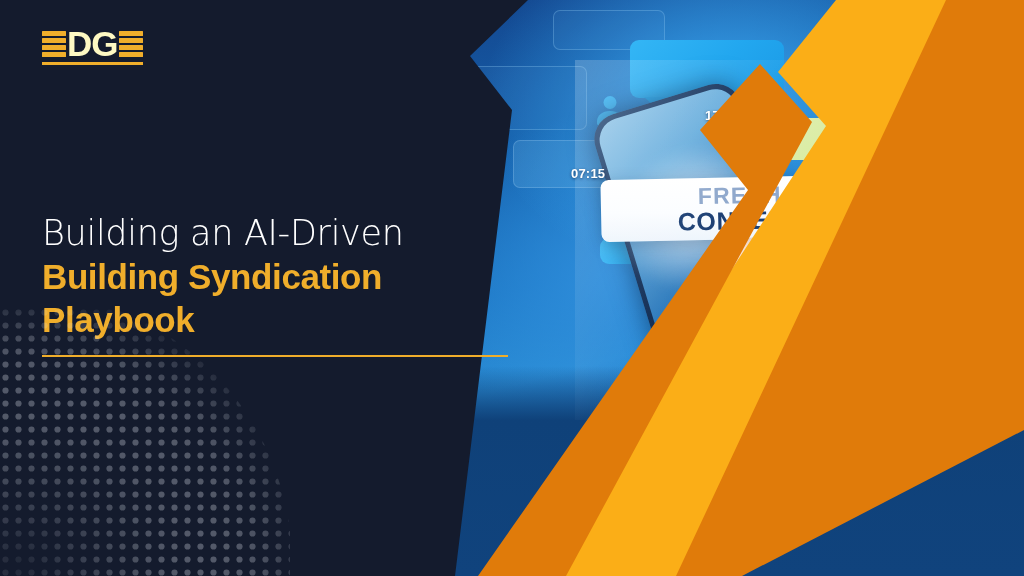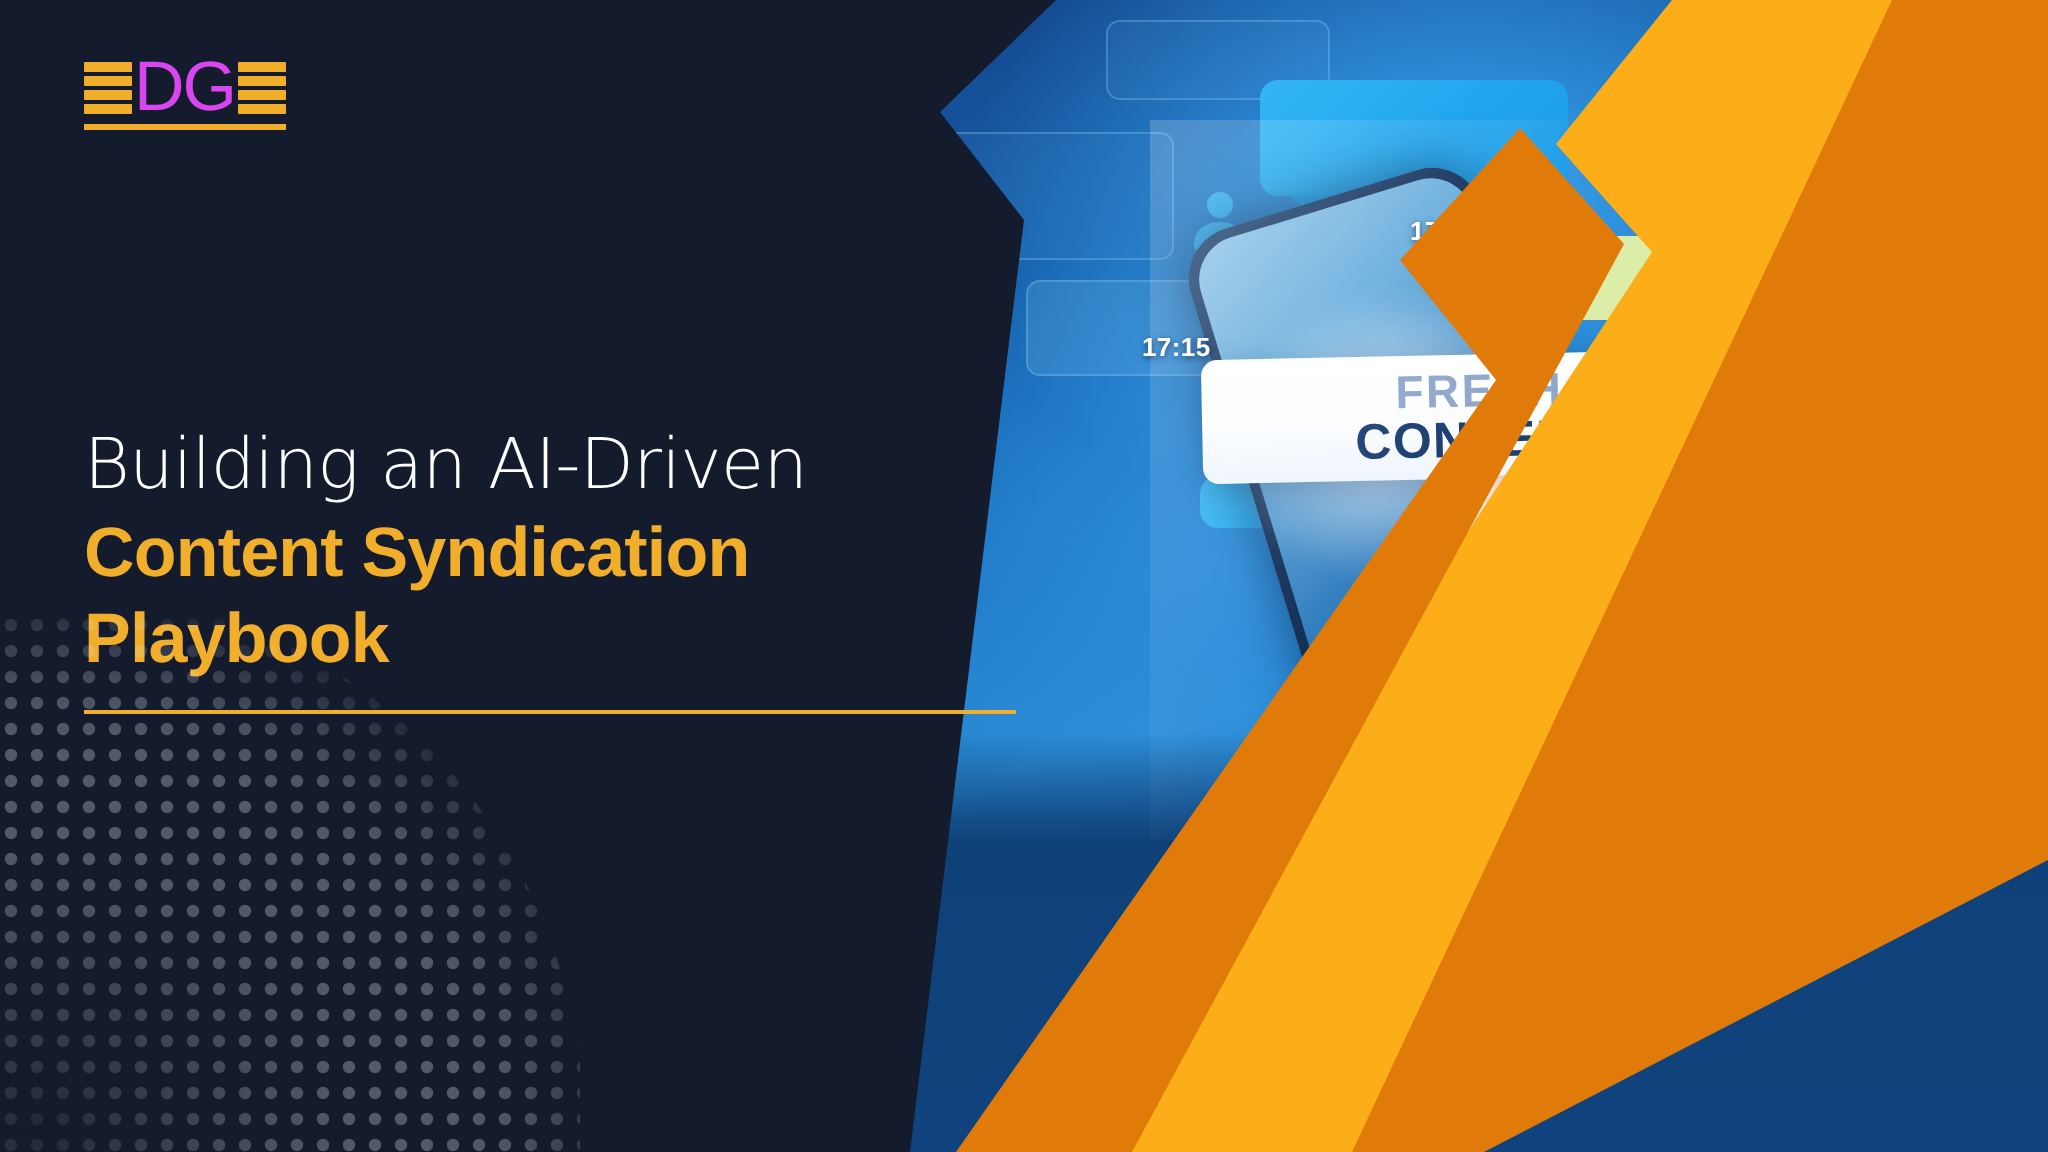--- a/index.html
+++ b/index.html
@@ -227,21 +227,21 @@
   .logo-word {
     display:flex; align-items:center; gap:1px;
     font-size:34px; font-weight:bold; letter-spacing:-.5px;
     color:#f0ae2b; line-height:1;
   }
   .ebars {
     display:flex; flex-direction:column; justify-content:space-between;
     width:24px; height:27px;
   }
   .ebars i { display:block; height:5px; background:#f0ae2b; border-radius:.5px; }
-  .logo-dg { font-size:35px; font-weight:normal; color:#d946ef; letter-spacing:-1px; line-height:.8; }
+  .logo-dg { font-size:35px; font-weight:bold; color:#fef9c3; letter-spacing:-1px; line-height:.8; }
   .logo-rule {
     position:absolute; left:0; bottom:-7px;
     width:100%; height:3px; background:#f0ae2b;
   }
   .logo-linking {
     font-size:28px; font-weight:bold; color:#697283;
     letter-spacing:2.5px; line-height:1;
   }
 
   .headline { position:absolute; left:42px; top:212px; width:420px; }
@@ -326,21 +326,21 @@
     <div class="hand skin finger-r2"></div>
     <div class="hand skin palm"></div>
     <div class="sleeve"></div>
     <div class="sleeve2"></div>
 
     <div class="photo-lower"></div>
     <div class="glare"></div>
 
     <div class="ts" style="left:350px; top:38px;  font-size:13px;">17:05</div>
     <div class="ts" style="left:250px; top:108px; font-size:13px;">17:09</div>
-    <div class="ts" style="left:116px; top:166px; font-size:13px;">17:15</div>
+    <div class="ts" style="left:116px; top:166px; font-size:13px;">07:15</div>
     <div class="ts dim" style="left:414px; top:256px; font-size:12px;">17:21</div>
     <div class="ts" style="left:359px; top:296px; font-size:13px;">17:30</div>
     <div class="ts" style="left:243px; top:334px; font-size:12px; opacity:.85;">17:30</div>
   </div>
 
   <div class="geo">
     <svg viewBox="0 0 1024 576" xmlns="http://www.w3.org/2000/svg">
 
       <polygon points="0,0 528,0 470,56 512,110 455,576 0,576" fill="#141b2d"></polygon>
 
@@ -376,21 +376,21 @@
             <i></i>
           </span>
       </div>
       <span class="logo-rule"></span>
       <span style="position:absolute;width:0;height:0;overflow:hidden">EDGE</span>
     </div>
   </div>
 
   <div class="headline">
     <div class="h-line1">Building an AI-Driven</div>
-    <div class="h-line2">Content Syndication</div>
+    <div class="h-line2">Building Syndication</div>
     <div class="h-line3">Playbook</div>
   </div>
   <div class="rule-under"></div>
 
   <div class="dots">
     <svg width="330" height="300" viewBox="0 0 330 300" xmlns="http://www.w3.org/2000/svg">
       <defs>
         <radialGradient id="dotFade" cx="18%" cy="86%" r="92%">
           <stop offset="0%" stop-color="#0c1020" stop-opacity="1"></stop>
           <stop offset="45%" stop-color="#48536b" stop-opacity=".85"></stop>

